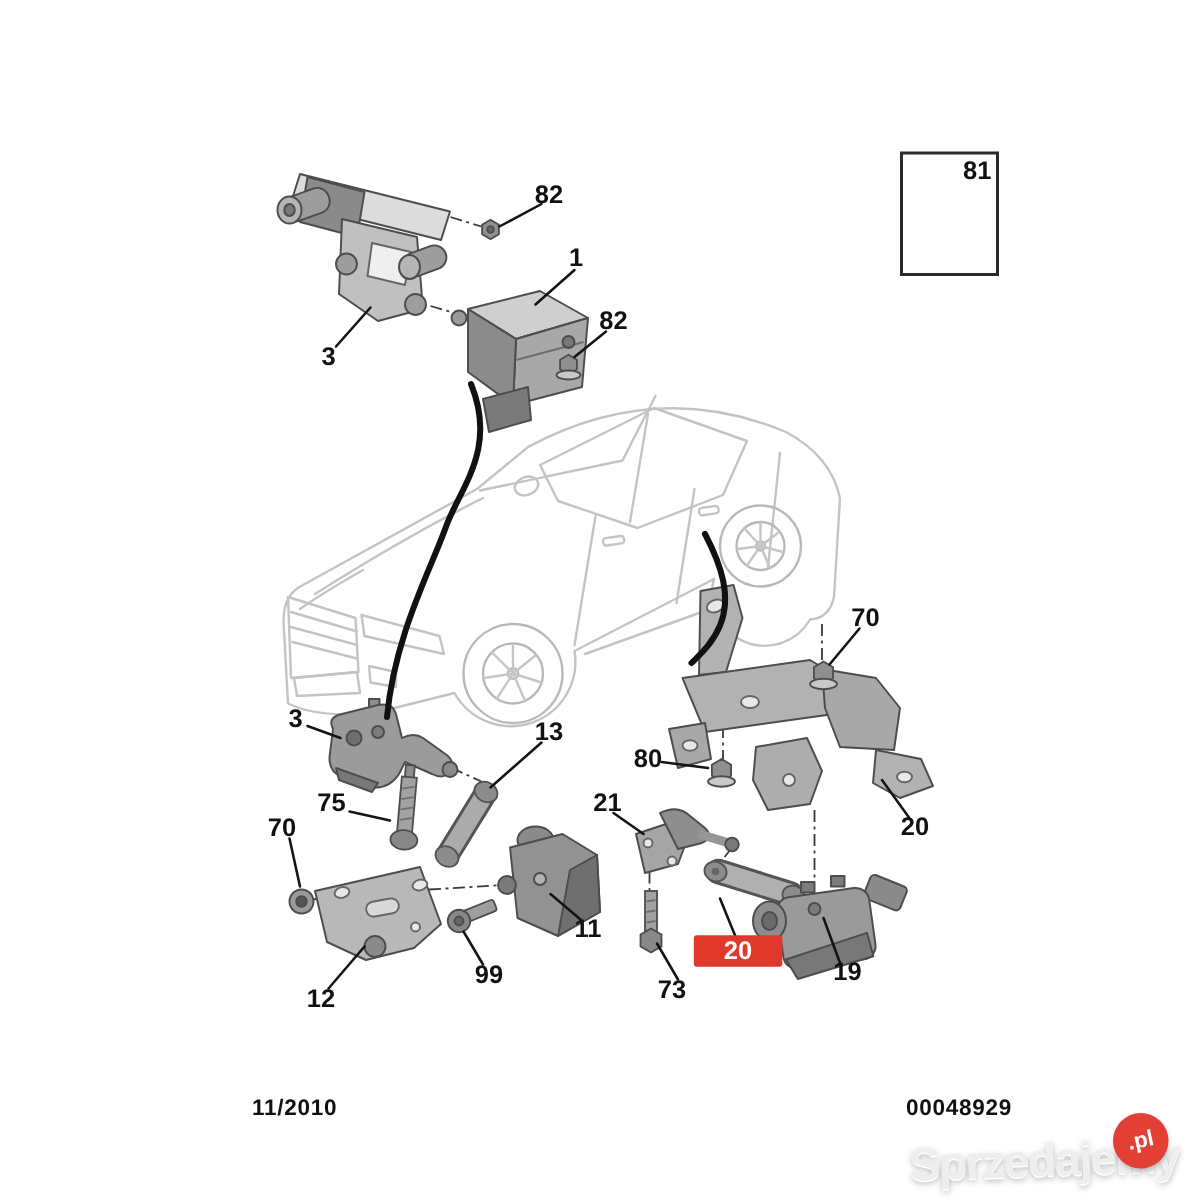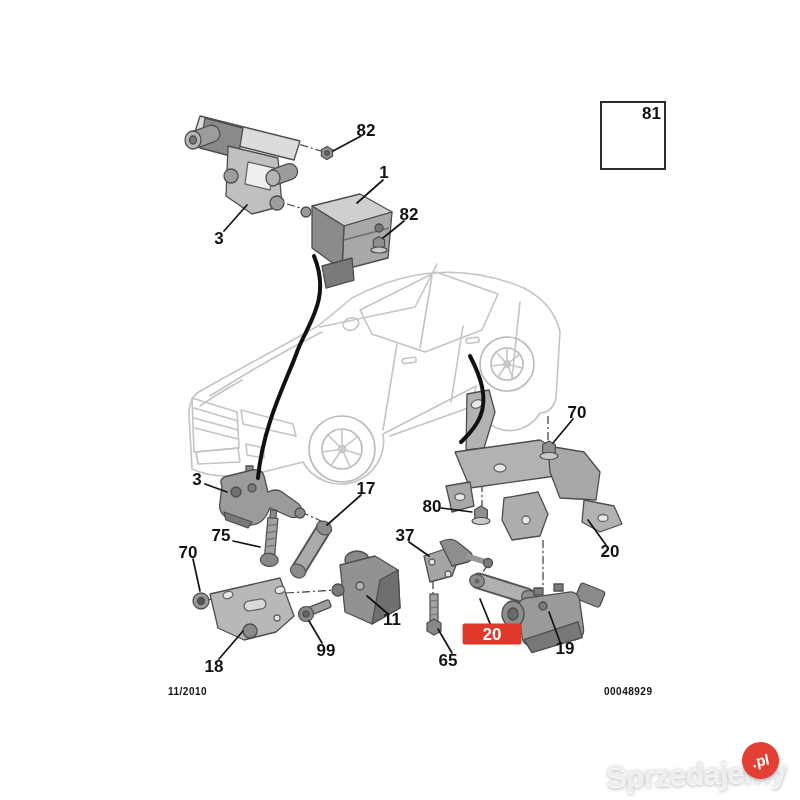--- a/index.html
+++ b/index.html
@@ -10,24 +10,24 @@
   svg{position:absolute;left:0;top:0;}
   .plabel{
     position:absolute;transform:translate(-50%,-50%);
     font-weight:bold;font-size:17px;color:#111;letter-spacing:0px;
     white-space:nowrap;line-height:1;
   }
   .plabel.hl{
     background:#e0392b;color:#fff;padding:2px 20px;border-radius:2px;
   }
   .footer-text{
-    position:absolute;font-weight:bold;font-size:10px;color:#111;letter-spacing:.5px;
+    position:absolute;font-weight:bold;font-size:15px;color:#111;letter-spacing:.5px;margin-top:44px;
   }
   .inset-box{
-    position:absolute;left:600px;top:101px;width:66px;height:69px;
+    position:absolute;left:600px;top:101px;width:66px;height:83px;
     border:2.5px solid #2b2b2b;box-sizing:border-box;background:#fff;
   }
   .inset-label{
     position:absolute;right:3px;top:1px;font-weight:bold;font-size:17px;color:#111;
   }
   .watermark{
     position:absolute;left:606px;top:742px;width:190px;height:52px;
   }
   .wm-text{
     position:absolute;left:0;top:14px;
@@ -305,31 +305,31 @@
 
   <div class="inset-box">
     <span class="inset-label">81</span>
   </div>
 
   <div class="plabel" style="left:366px;top:130px">82</div>
   <div class="plabel" style="left:384px;top:172px">1</div>
   <div class="plabel" style="left:409px;top:214px">82</div>
   <div class="plabel" style="left:219px;top:238px">3</div>
   <div class="plabel" style="left:197px;top:479px">3</div>
-  <div class="plabel" style="left:366px;top:488px">17</div>
+  <div class="plabel" style="left:366px;top:488px">13</div>
   <div class="plabel" style="left:221px;top:535px">75</div>
   <div class="plabel" style="left:188px;top:552px">70</div>
-  <div class="plabel" style="left:214px;top:666px">18</div>
+  <div class="plabel" style="left:214px;top:666px">12</div>
   <div class="plabel" style="left:326px;top:650px">99</div>
   <div class="plabel" style="left:392px;top:619px">11</div>
   <div class="plabel" style="left:577px;top:412px">70</div>
   <div class="plabel" style="left:432px;top:506px">80</div>
   <div class="plabel" style="left:610px;top:551px">20</div>
-  <div class="plabel" style="left:405px;top:535px">37</div>
-  <div class="plabel" style="left:448px;top:660px">65</div>
+  <div class="plabel" style="left:405px;top:535px">21</div>
+  <div class="plabel" style="left:448px;top:660px">73</div>
   <div class="plabel hl" style="left:492px;top:634px">20</div>
   <div class="plabel" style="left:565px;top:648px">19</div>
 
   <div class="footer-text" style="left:168px;top:686px">11/2010</div>
   <div class="footer-text" style="left:604px;top:686px">00048929</div>
 
   <div class="watermark">
     <div class="wm-text">Sprzedajemy</div>
     <div class="wm-badge">
       <span>.pl</span>

